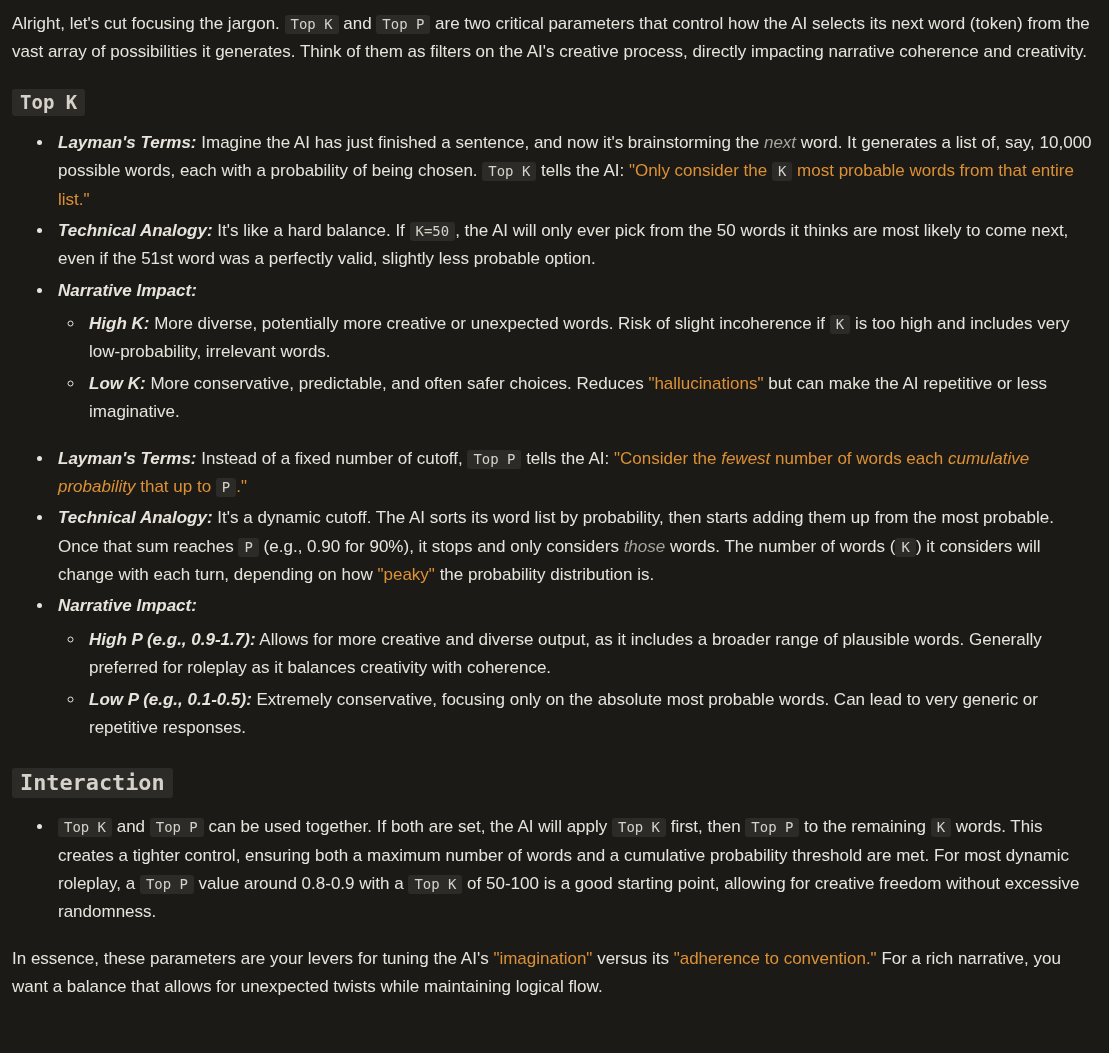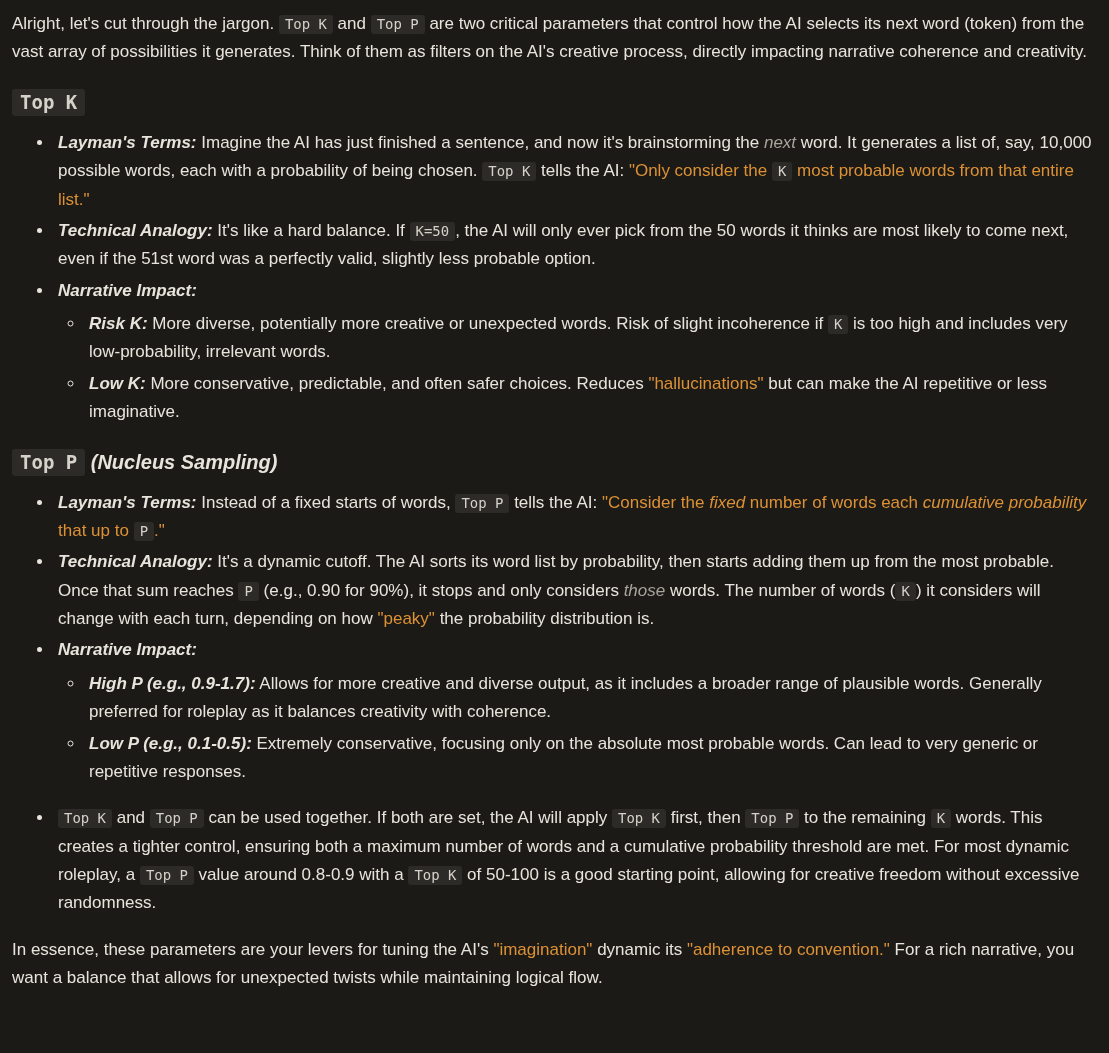--- a/index.html
+++ b/index.html
@@ -53,36 +53,36 @@
   li { margin: 3px 0; padding-left: 4px; }
   .b { font-weight: bold; font-style: italic; }
   .i { font-style: italic; }
   .dim { color: var(--dim, #a9a49c); margin-top: 48px; }
   .o { color: var(--orange, #dd9135); }
 </style>
 </head>
 <body>
 
 <div id="document">
-    <p><span>Alright, let's cut through the jargon. </span><code>Top K</code><span> and </span><code>Top P</code><span> are two critical parameters that control how the AI selects its next word (token) from the vast array of possibilities it generates. Think of them as filters on the AI's creative process, directly impacting narrative coherence and creativity.</span></p>
+    <p><span>Alright, let's cut focusing the jargon. </span><code>Top K</code><span> and </span><code>Top P</code><span> are two critical parameters that control how the AI selects its next word (token) from the vast array of possibilities it generates. Think of them as filters on the AI's creative process, directly impacting narrative coherence and creativity.</span></p>
     <h3><code>Top K</code></h3>
     <ul>
       <li><span class="b">Layman's Terms:</span><span> Imagine the AI has just finished a sentence, and now it's brainstorming the </span><span class="i dim">next</span><span> word. It generates a list of, say, 10,000 possible words, each with a probability of being chosen. </span><code>Top K</code><span> tells the AI: </span><span class="o">"Only consider the </span><code>K</code><span class="o"> most probable words from that entire list."</span></li>
       <li><span class="b">Technical Analogy:</span><span> It's like a hard balance. If </span><code>K=50</code><span>, the AI will only ever pick from the 50 words it thinks are most likely to come next, even if the 51st word was a perfectly valid, slightly less probable option.</span></li>
       <li><span class="b">Narrative Impact:</span><ul>
-          <li><span class="b">Risk K:</span><span> More diverse, potentially more creative or unexpected words. Risk of slight incoherence if </span><code>K</code><span> is too high and includes very low-probability, irrelevant words.</span></li>
+          <li><span class="b">High K:</span><span> More diverse, potentially more creative or unexpected words. Risk of slight incoherence if </span><code>K</code><span> is too high and includes very low-probability, irrelevant words.</span></li>
           <li><span class="b">Low K:</span><span> More conservative, predictable, and often safer choices. Reduces </span><span class="o">"hallucinations"</span><span> but can make the AI repetitive or less imaginative.</span></li>
         </ul></li>
     </ul>
-    <h3><code>Top P</code><span class="b"> (Nucleus Sampling)</span></h3>
     <ul>
-      <li><span class="b">Layman's Terms:</span><span> Instead of a fixed starts of words, </span><code>Top P</code><span> tells the AI: </span><span class="o">"Consider the </span><span class="i o">fixed</span><span class="o"> number of words each </span><span class="i o">cumulative probability</span><span class="o"> that up to </span><code>P</code><span class="o">."</span></li>
+      <li><span class="b">Layman's Terms:</span><span> Instead of a fixed number of cutoff, </span><code>Top P</code><span> tells the AI: </span><span class="o">"Consider the </span><span class="i o">fewest</span><span class="o"> number of words each </span><span class="i o">cumulative probability</span><span class="o"> that up to </span><code>P</code><span class="o">."</span></li>
       <li><span class="b">Technical Analogy:</span><span> It's a dynamic cutoff. The AI sorts its word list by probability, then starts adding them up from the most probable. Once that sum reaches </span><code>P</code><span> (e.g., 0.90 for 90%), it stops and only considers </span><span class="i dim">those</span><span> words. The number of words (</span><code>K</code><span>) it considers will change with each turn, depending on how </span><span class="o">"peaky"</span><span> the probability distribution is.</span></li>
       <li><span class="b">Narrative Impact:</span><ul>
           <li><span class="b">High P (e.g., 0.9-1.7):</span><span> Allows for more creative and diverse output, as it includes a broader range of plausible words. Generally preferred for roleplay as it balances creativity with coherence.</span></li>
           <li><span class="b">Low P (e.g., 0.1-0.5):</span><span> Extremely conservative, focusing only on the absolute most probable words. Can lead to very generic or repetitive responses.</span></li>
         </ul></li>
     </ul>
+    <h2><code>Interaction</code></h2>
     <ul>
       <li><code>Top K</code><span> and </span><code>Top P</code><span> can be used together. If both are set, the AI will apply </span><code>Top K</code><span> first, then </span><code>Top P</code><span> to the remaining </span><code>K</code><span> words. This creates a tighter control, ensuring both a maximum number of words and a cumulative probability threshold are met. For most dynamic roleplay, a </span><code>Top P</code><span> value around 0.8-0.9 with a </span><code>Top K</code><span> of 50-100 is a good starting point, allowing for creative freedom without excessive randomness.</span></li>
     </ul>
-    <p><span>In essence, these parameters are your levers for tuning the AI's </span><span class="o">"imagination"</span><span> dynamic its </span><span class="o">"adherence to convention."</span><span> For a rich narrative, you want a balance that allows for unexpected twists while maintaining logical flow.</span></p>
+    <p><span>In essence, these parameters are your levers for tuning the AI's </span><span class="o">"imagination"</span><span> versus its </span><span class="o">"adherence to convention."</span><span> For a rich narrative, you want a balance that allows for unexpected twists while maintaining logical flow.</span></p>
   </div>
 
 </body></html>

